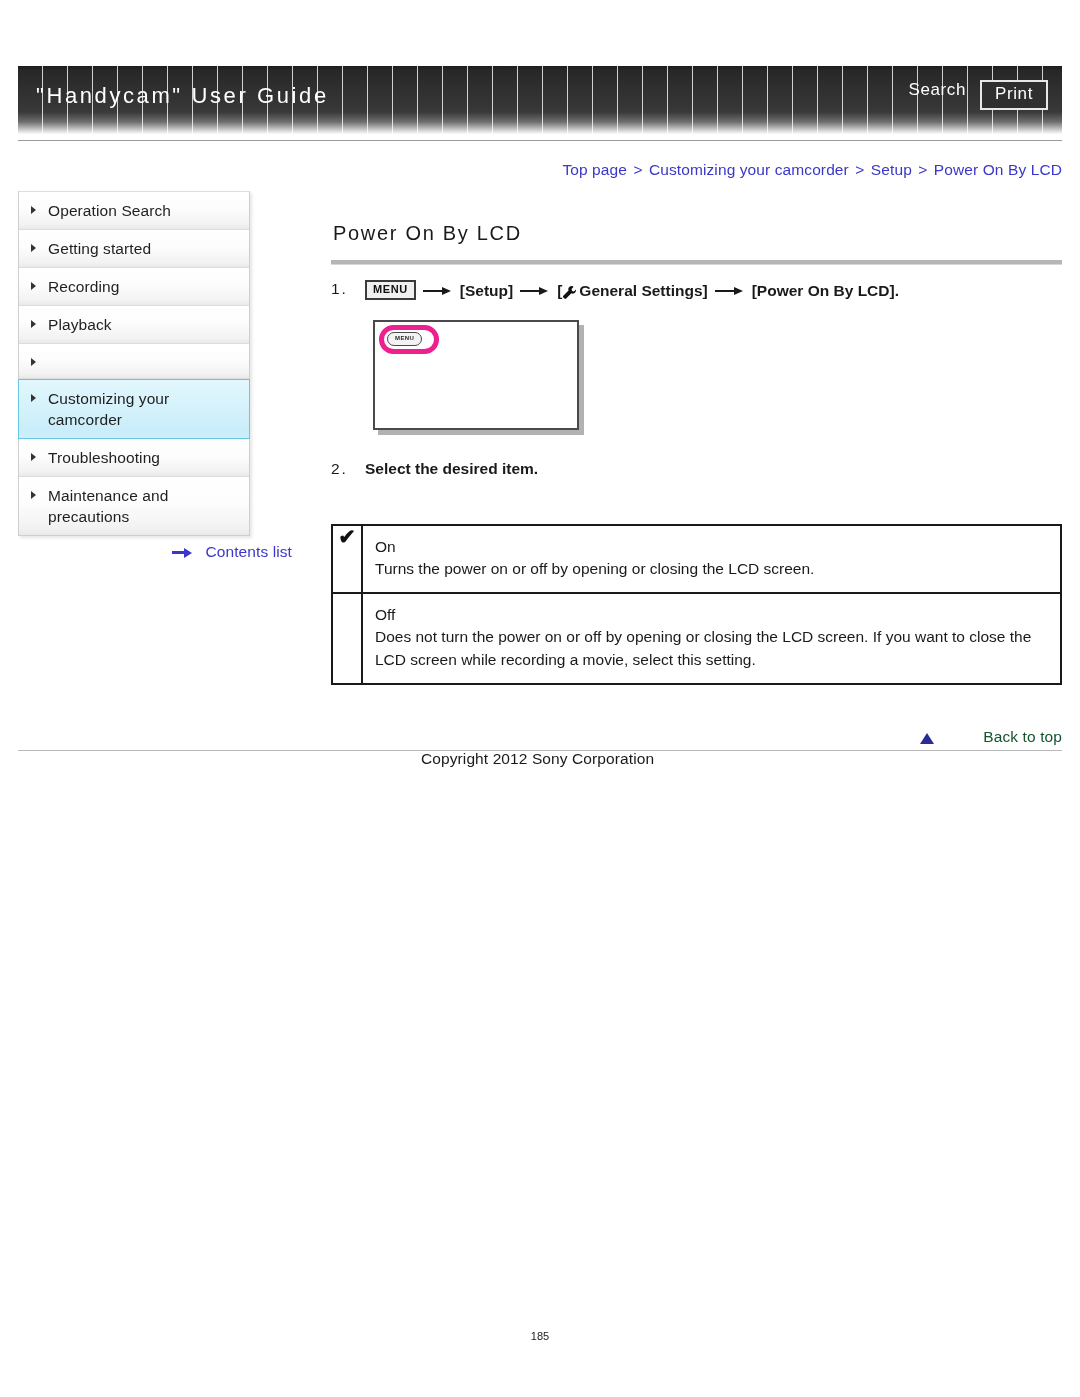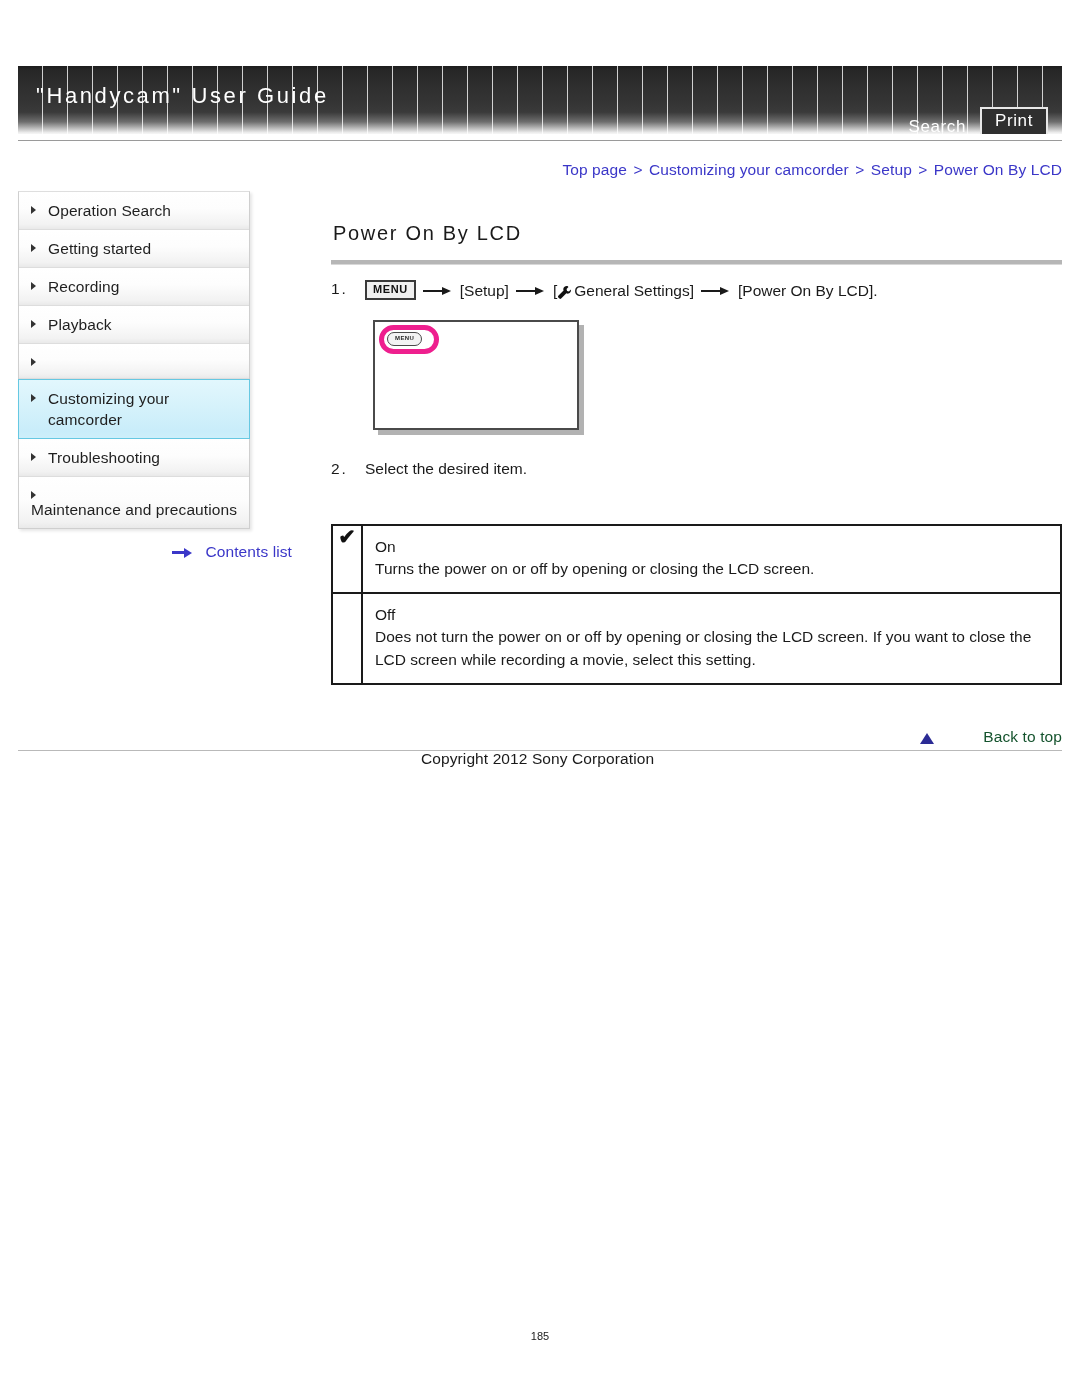--- a/index.html
+++ b/index.html
@@ -59,39 +59,38 @@
     letter-spacing: 2.6px;
     color: #ffffff;
     white-space: nowrap;
     font-weight: 400;
   }
   .header-actions {
     position: absolute;
     right: 14px;
     top: 14px;
     display: flex;
-    align-items: flex-end;
+    align-items: flex-start;
     gap: 14px;
   }
   .search-link {
     color: #ffffff;
     font-size: 17px;
     letter-spacing: 0.6px;
     cursor: pointer;
   }
   .print-button {
     color: #ffffff;
     font-size: 17px;
     letter-spacing: 0.6px;
     border: 2px solid #e8e8e8;
     background: #2f2f2f;
     padding: 3px 13px 5px 13px;
     cursor: pointer;
     line-height: 1.05;
-    margin-top: 27px;
   }
   .header-rule {
     position: absolute;
     left: 18px;
     top: 140px;
     width: 1044px;
     height: 1px;
     background: #9a9a9a;
   }
 
@@ -126,21 +125,21 @@
     position: relative;
     display: flex;
     align-items: flex-start;
     min-height: 35px;
     padding: 8px 8px 8px 12px;
     box-sizing: border-box;
     border-bottom: 1px solid #dddddd;
     background: linear-gradient(to bottom, #ffffff 0%, #fdfdfd 45%, #f2f2f2 88%, #e9e9e9 100%);
     cursor: pointer;
   }
-  .nav-item:last-child { border-bottom: none; flex-direction: column; }
+  .nav-item:last-child { border-bottom: none; }
   .nav-item.selected {
     background: linear-gradient(to bottom, #e2f7fd 0%, #d6f2fb 45%, #c9edfa 88%, #cdeffa 100%);
     border: 1px solid #66c8e2;
     margin: 0 -1px;
     width: calc(100% + 2px);
   }
   .nav-bullet {
     flex: 0 0 auto;
     width: 10px;
     margin-top: 6px;
@@ -288,21 +287,21 @@
     border-top: 4.5px solid transparent;
     border-bottom: 4.5px solid transparent;
   }
   .wrench-icon {
     display: inline-block;
     width: 15px;
     height: 15px;
     vertical-align: -2px;
     margin-right: 2px;
   }
-  .step-text { white-space: nowrap; }
+  .step-text { white-space: nowrap; font-weight: bold; }
 
   
   .shot-wrap {
     position: relative;
     margin-top: 18px;
     margin-left: 42px;
     width: 212px;
     height: 116px;
   }
   .shot-box {

